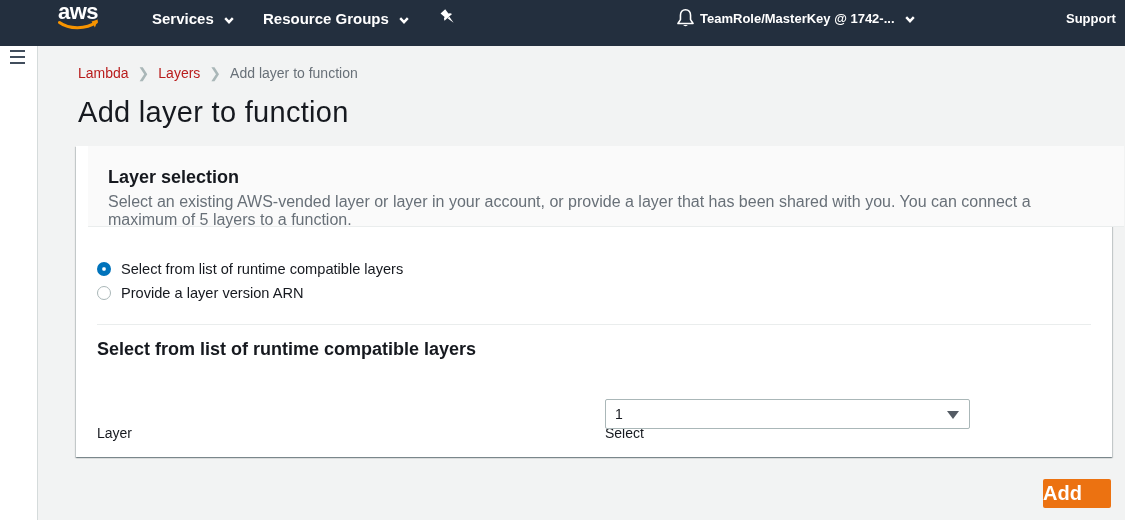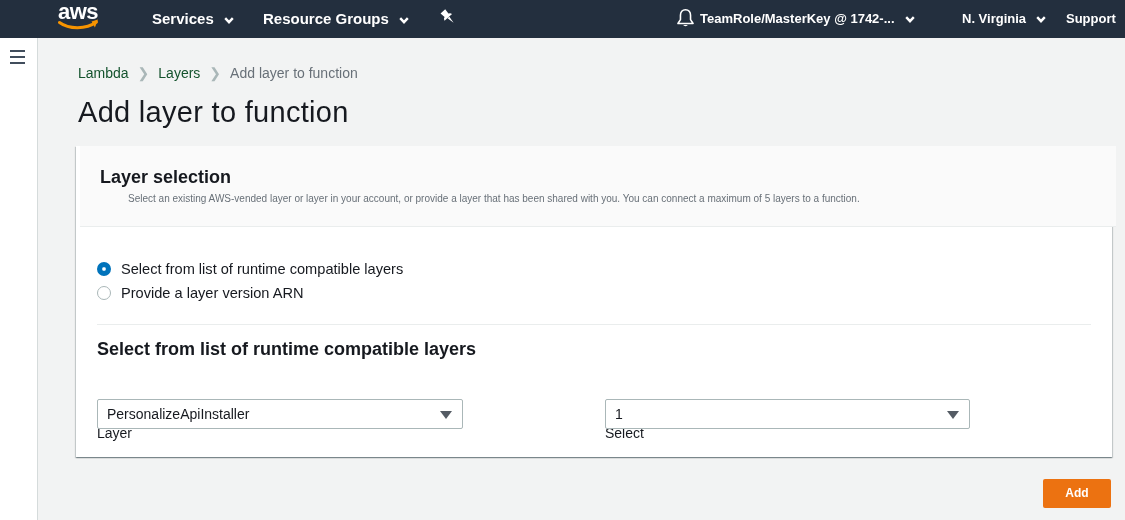--- a/index.html
+++ b/index.html
@@ -1,59 +1,59 @@
 <!DOCTYPE html>
 <html><head>
 <meta charset="utf-8">
 <style>
   * { margin:0; padding:0; box-sizing:border-box; }
   html,body { width:1125px; height:520px; overflow:hidden; background:#f2f3f3;
     font-family:"Liberation Sans", sans-serif; }
   
-  .topbar { position:absolute; left:0; top:0; width:1125px; height:38px; background:#232f3e; }
+  .topbar { position:absolute; left:0; top:0; width:1125px; height:46px; background:#232f3e; }
   .topbar .item { position:absolute; top:0; height:38px; line-height:38px; color:#ffffff;
     font-size:15px; font-weight:bold; white-space:nowrap; }
   .topbar .r { font-size:13px; }
   .caret { display:inline-block; width:10px; height:7px; margin-left:10px; }
   .awslogo { position:absolute; left:58px; top:2px; }
   
   .sidebar { position:absolute; left:0; top:38px; width:38px; height:482px; background:#ffffff;
     border-right:1px solid #d5dbdb; }
   .burger { position:absolute; left:10px; top:12px; width:15px; }
   .burger div { height:2px; background:#414d5c; margin-bottom:4px; }
   
   .main { position:absolute; left:38px; top:38px; width:1087px; height:482px; background:#f2f3f3; }
   .crumbs { position:absolute; left:40px; top:27px; font-size:14px; color:#687078; }
-  .crumbs a { color:#14532d; text-decoration:none; }
+  .crumbs a { color:#b91c1c; text-decoration:none; }
   .crumbs .sep { color:#aab7b8; margin:0 9px; font-size:14px; }
   h1 { position:absolute; left:40px; top:58px; font-size:29px; font-weight:normal; color:#16191f; letter-spacing:0.3px; }
   
   .card { position:absolute; left:38px; top:108px; width:1036px; height:311px; background:#ffffff;
     box-shadow:0 1px 1px 0 rgba(0,28,36,.3), 1px 1px 1px 0 rgba(0,28,36,.15),
                -1px 1px 1px 0 rgba(0,28,36,.15); }
-  .card-head { position:absolute; left:4px; top:0; width:100%; height:81px; background:#fafafa;
+  .card-head { position:absolute; left:12px; top:0; width:100%; height:81px; background:#fafafa;
     border-bottom:1px solid #eaeded; padding:21px 20px 8px 20px; }
   .card-head h2 { font-size:18px; font-weight:bold; color:#16191f; }
-  .card-head p { margin-top:5px; font-size:10px; color:#687078;margin-left:28px; }
+  .card-head p { margin-top:5px; font-size:16px; color:#687078; }
   .radio-row { position:absolute; left:21px; font-size:14.6px; color:#16191f; }
   .radio { display:inline-block; width:14px; height:14px; border-radius:50%; vertical-align:middle;
     margin-right:10px; margin-top:-2px; }
   .radio.on { border:5px solid #0073bb; background:#fff; box-shadow:inset 0 0 0 3px #fff; background:#0073bb; background-clip:content-box; padding:0; }
   .radio.off { border:1px solid #aab7b8; background:#fff; }
   .divider { position:absolute; left:21px; width:994px; height:1px; background:#eaeded; }
   .subhead { position:absolute; left:21px; top:193px; font-size:18px; font-weight:bold; color:#16191f; }
   .flabel { position:absolute; font-size:14px; color:#16191f;margin-top:48px; }
   .select { position:absolute; height:30px; background:#ffffff; border:1px solid #aab7b8;
     border-radius:2px; font-size:14px; color:#16191f; line-height:28px; padding-left:9px; }
   .select .tri { position:absolute; right:10px; top:11px; width:0; height:0;
     border-left:6px solid transparent; border-right:6px solid transparent; border-top:8px solid #545b64; }
   
   .cancel { position:absolute; left:929px; top:448px; font-size:14px; font-weight:bold; color:#545b64;margin-top:48px; }
   .addbtn { position:absolute; left:1005px; top:441px; width:68px; height:29px; background:#ec7211;
-    border-radius:2px; color:#ffffff; font-size:12px; font-weight:bold; text-align:center; line-height:29px; }
+    border-radius:2px; color:#ffffff; font-size:20px; font-weight:bold; text-align:left; line-height:29px; }
 </style>
 </head>
 <body>
 
 <div class="sidebar">
     <div class="burger">
       <div></div>
       <div></div>
       <div></div>
     </div>
@@ -67,21 +67,20 @@
     <div class="card-head">
       <h2>Layer selection</h2>
       <p>Select an existing AWS-vended layer or layer in your account, or provide a layer that has been shared with you. You can connect a maximum of 5 layers to a function.</p>
     </div>
     <div class="radio-row" style="top:115px;"><span class="radio on"></span>Select from list of runtime compatible layers</div>
     <div class="radio-row" style="top:139px;"><span class="radio off"></span>Provide a layer version ARN</div>
     <div class="divider" style="top:178px;"></div>
     <div class="subhead">Select from list of runtime compatible layers</div>
     <div class="flabel" style="left:21px; top:231px;">Layer</div>
     <div class="flabel" style="left:529px; top:231px;">Select</div>
-    <div class="select" style="left:21px; top:253px; width:366px;">PersonalizeApiInstaller<span class="tri"></span></div>
     <div class="select" style="left:529px; top:253px; width:365px;">1<span class="tri"></span></div>
   </div>
 
   <div class="cancel">Cancel</div>
   <div class="addbtn">Add</div>
 </div>
 
 <div class="topbar">
   <svg class="awslogo" width="46" height="32" viewBox="0 0 46 32">
     <text x="0" y="17" font-family="Liberation Sans, sans-serif" font-size="22" font-weight="bold" letter-spacing="-0.5" fill="#ffffff">aws</text>
@@ -100,17 +99,14 @@
       <path d="M6.9 8.6 L9.1 8.6 L8.2 15.2 Z" fill="#ffffff"></path>
     </g>
   </svg>
   <svg style="position:absolute; left:675px; top:8px;" width="21" height="21" viewBox="0 0 20 20">
     <path d="M10 1.6 C 6.9 1.6 5.2 3.9 5.2 6.8 L 5.2 11 L 2.8 14.8 L 17.2 14.8 L 14.8 11 L 14.8 6.8 C 14.8 3.9 13.1 1.6 10 1.6 Z" fill="none" stroke="#ffffff" stroke-width="1.5" stroke-linejoin="round"></path>
     <path d="M8 16.3 C 8.2 17.6 11.8 17.6 12 16.3 Z" fill="#ffffff"></path>
   </svg>
   <span class="item r" style="left:700px;">TeamRole/MasterKey @ 1742-...<svg class="caret" viewBox="0 0 10 7">
         <path d="M1.2 1.2 L5 5.2 L8.8 1.2" stroke="#ffffff" stroke-width="2.4" fill="none"></path>
       </svg></span>
-  <span class="item r" style="left:962px;">N. Virginia<svg class="caret" viewBox="0 0 10 7">
-        <path d="M1.2 1.2 L5 5.2 L8.8 1.2" stroke="#ffffff" stroke-width="2.4" fill="none"></path>
-      </svg></span>
   <span class="item r" style="left:1066px;">Support</span>
 </div>
 
 </body></html>

